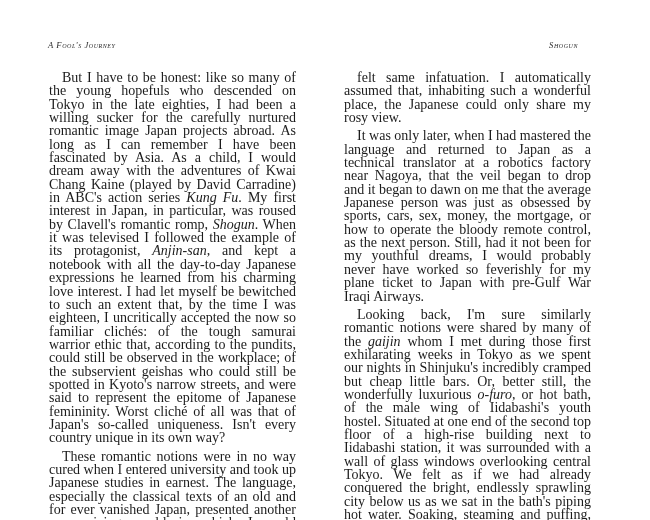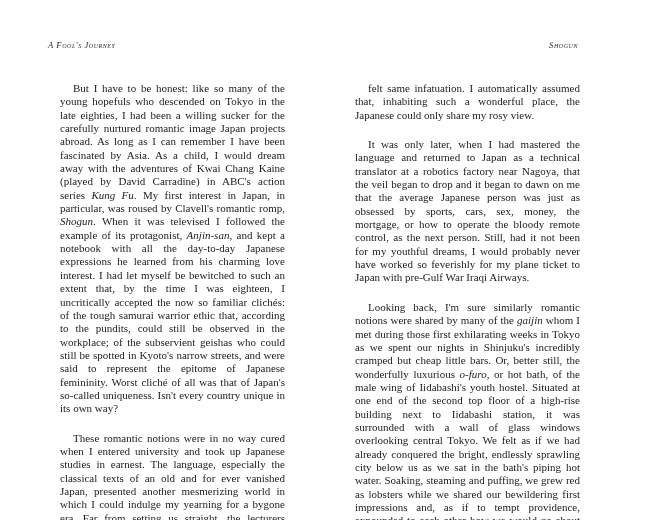--- a/index.html
+++ b/index.html
@@ -42,22 +42,22 @@
   .columns {
     display: flex;
     flex: 1 1 auto;
     gap: 38px;
   }
   .col {
     width: 257px;
     flex: 0 0 257px;
   }
   .col p {
-    margin: 16px;
-    font-size: 11px;
+    margin: 5px;
+    font-size: 14px;
     line-height: 13.35px;
     text-align: justify;
     text-justify: inter-word;
     text-indent: 13px;
     hyphens: auto;
     -webkit-hyphens: auto;
   }
   .col p.first {
     text-indent: 13px;
   }

